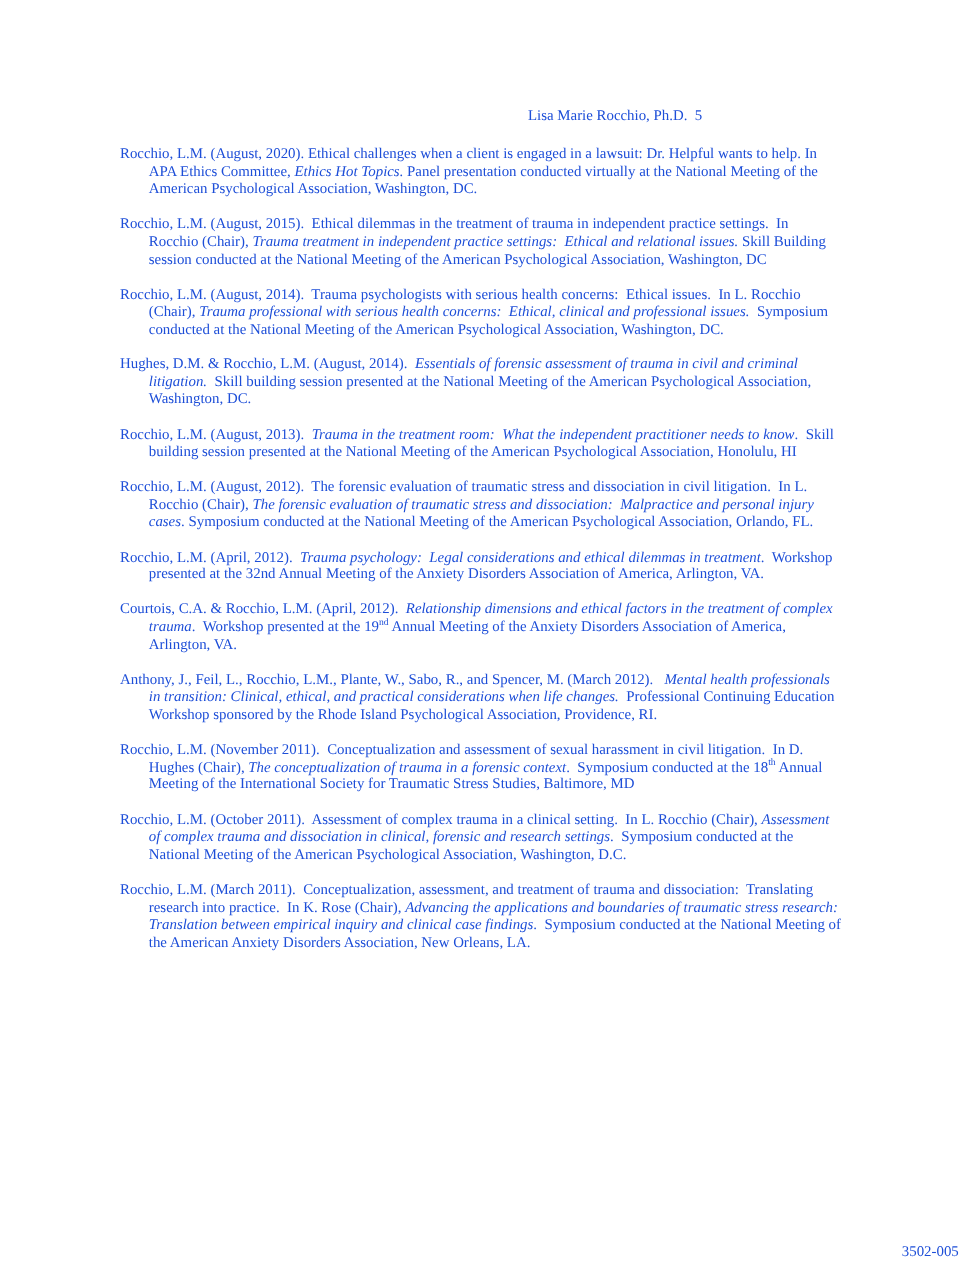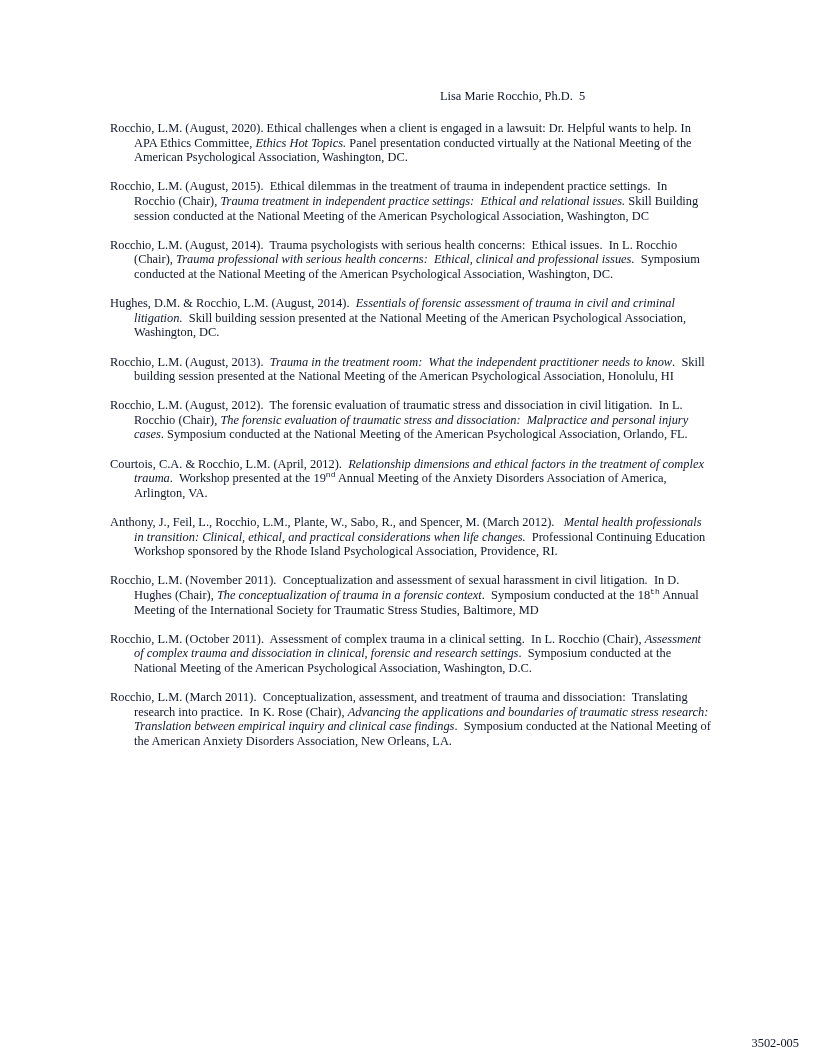--- a/index.html
+++ b/index.html
@@ -5,52 +5,51 @@
   html, body {
     margin: 0;
     padding: 0;
     background: #ffffff;
   }
   .page {
     position: relative;
     width: 816px;
     height: 1056px;
     background: #ffffff;
-    color: #0f172a;
+    color: #1d4ed8;
     font-family: "Liberation Serif", "DejaVu Serif", serif;
     font-size: 12.4px;
     line-height: 14.6px;
     overflow: hidden;
   }
   .page-header {
     position: absolute;
     left: 440px;
     top: 89px;
     white-space: pre;
   }
   .reference-list {
     position: absolute;
-    left: 110px;
+    left: 100px;
     top: 121px;
     width: 601px;
   }
   .entry {
     margin: 0 0 14.6px 0;
     padding-left: 24px;
     text-indent: -24px;
     white-space: pre-wrap;
   }
   .entry em {
     font-style: italic;
   }
   .entry sup {
     font-size: 8px;
     line-height: 0;
     vertical-align: super;
-    font-family: Liberation Mono, monospace;
   }
   .page-footer {
     position: absolute;
     top: 1007px;
     right: 17px;
     text-align: right;
     white-space: pre;
   }
 </style>
 </head>
@@ -60,20 +59,21 @@
 
   <div class="page-header">Lisa Marie Rocchio, Ph.D.  5</div>
 
   <div class="reference-list">
       <div class="entry"><span>Rocchio, L.M. (August, 2020). Ethical challenges when a client is engaged in a lawsuit: Dr. Helpful wants to help. In APA Ethics Committee, </span><em>Ethics Hot Topics.</em><span> Panel presentation conducted virtually at the National Meeting of the American Psychological Association, Washington, DC.</span></div>
       <div class="entry"><span>Rocchio, L.M. (August, 2015).  Ethical dilemmas in the treatment of trauma in independent practice settings.  In Rocchio (Chair), </span><em>Trauma treatment in independent practice settings:  Ethical and relational issues.</em><span> Skill Building session conducted at the National Meeting of the American Psychological Association, Washington, DC</span></div>
       <div class="entry"><span>Rocchio, L.M. (August, 2014).  Trauma psychologists with serious health concerns:  Ethical issues.  In L. Rocchio (Chair), </span><em>Trauma professional with serious health concerns:  Ethical, clinical and professional issues.</em><span>  Symposium conducted at the National Meeting of the American Psychological Association, Washington, DC.</span></div>
       <div class="entry"><span>Hughes, D.M. &amp; Rocchio, L.M. (August, 2014).  </span><em>Essentials of forensic assessment of trauma in civil and criminal litigation.</em><span>  Skill building session presented at the National Meeting of the American Psychological Association, Washington, DC.</span></div>
       <div class="entry"><span>Rocchio, L.M. (August, 2013).  </span><em>Trauma in the treatment room:  What the independent practitioner needs to know</em><span>.  Skill building session presented at the National Meeting of the American Psychological Association, Honolulu, HI</span></div>
       <div class="entry"><span>Rocchio, L.M. (August, 2012).  The forensic evaluation of traumatic stress and dissociation in civil litigation.  In L. Rocchio (Chair), </span><em>The forensic evaluation of traumatic stress and dissociation:  Malpractice and personal injury cases</em><span>. Symposium conducted at the National Meeting of the American Psychological Association, Orlando, FL.</span></div>
+      <div class="entry"><span>Rocchio, L.M. (April, 2012).  </span><em>Trauma psychology:  Legal considerations and ethical dilemmas in treatment</em><span>.  Workshop presented at the 32nd Annual Meeting of the Anxiety Disorders Association of America, Arlington, VA.</span></div>
       <div class="entry"><span>Courtois, C.A. &amp; Rocchio, L.M. (April, 2012).  </span><em>Relationship dimensions and ethical factors in the treatment of complex trauma</em><span>.  Workshop presented at the 19</span><sup>nd</sup><span> Annual Meeting of the Anxiety Disorders Association of America, Arlington, VA.</span></div>
       <div class="entry"><span>Anthony, J., Feil, L., Rocchio, L.M., Plante, W., Sabo, R., and Spencer, M. (March 2012).   </span><em>Mental health professionals in transition: Clinical, ethical, and practical considerations when life changes.</em><span>  Professional Continuing Education Workshop sponsored by the Rhode Island Psychological Association, Providence, RI.</span></div>
       <div class="entry"><span>Rocchio, L.M. (November 2011).  Conceptualization and assessment of sexual harassment in civil litigation.  In D. Hughes (Chair), </span><em>The conceptualization of trauma in a forensic context</em><span>.  Symposium conducted at the 18</span><sup>th</sup><span> Annual Meeting of the International Society for Traumatic Stress Studies, Baltimore, MD</span></div>
       <div class="entry"><span>Rocchio, L.M. (October 2011).  Assessment of complex trauma in a clinical setting.  In L. Rocchio (Chair), </span><em>Assessment of complex trauma and dissociation in clinical, forensic and research settings</em><span>.  Symposium conducted at the National Meeting of the American Psychological Association, Washington, D.C.</span></div>
       <div class="entry"><span>Rocchio, L.M. (March 2011).  Conceptualization, assessment, and treatment of trauma and dissociation:  Translating research into practice.  In K. Rose (Chair), </span><em>Advancing the applications and boundaries of traumatic stress research:  Translation between empirical inquiry and clinical case findings</em><span>.  Symposium conducted at the National Meeting of the American Anxiety Disorders Association, New Orleans, LA.</span></div>
     </div>
 
   <div class="page-footer">
     <div>3502-005</div>
     

